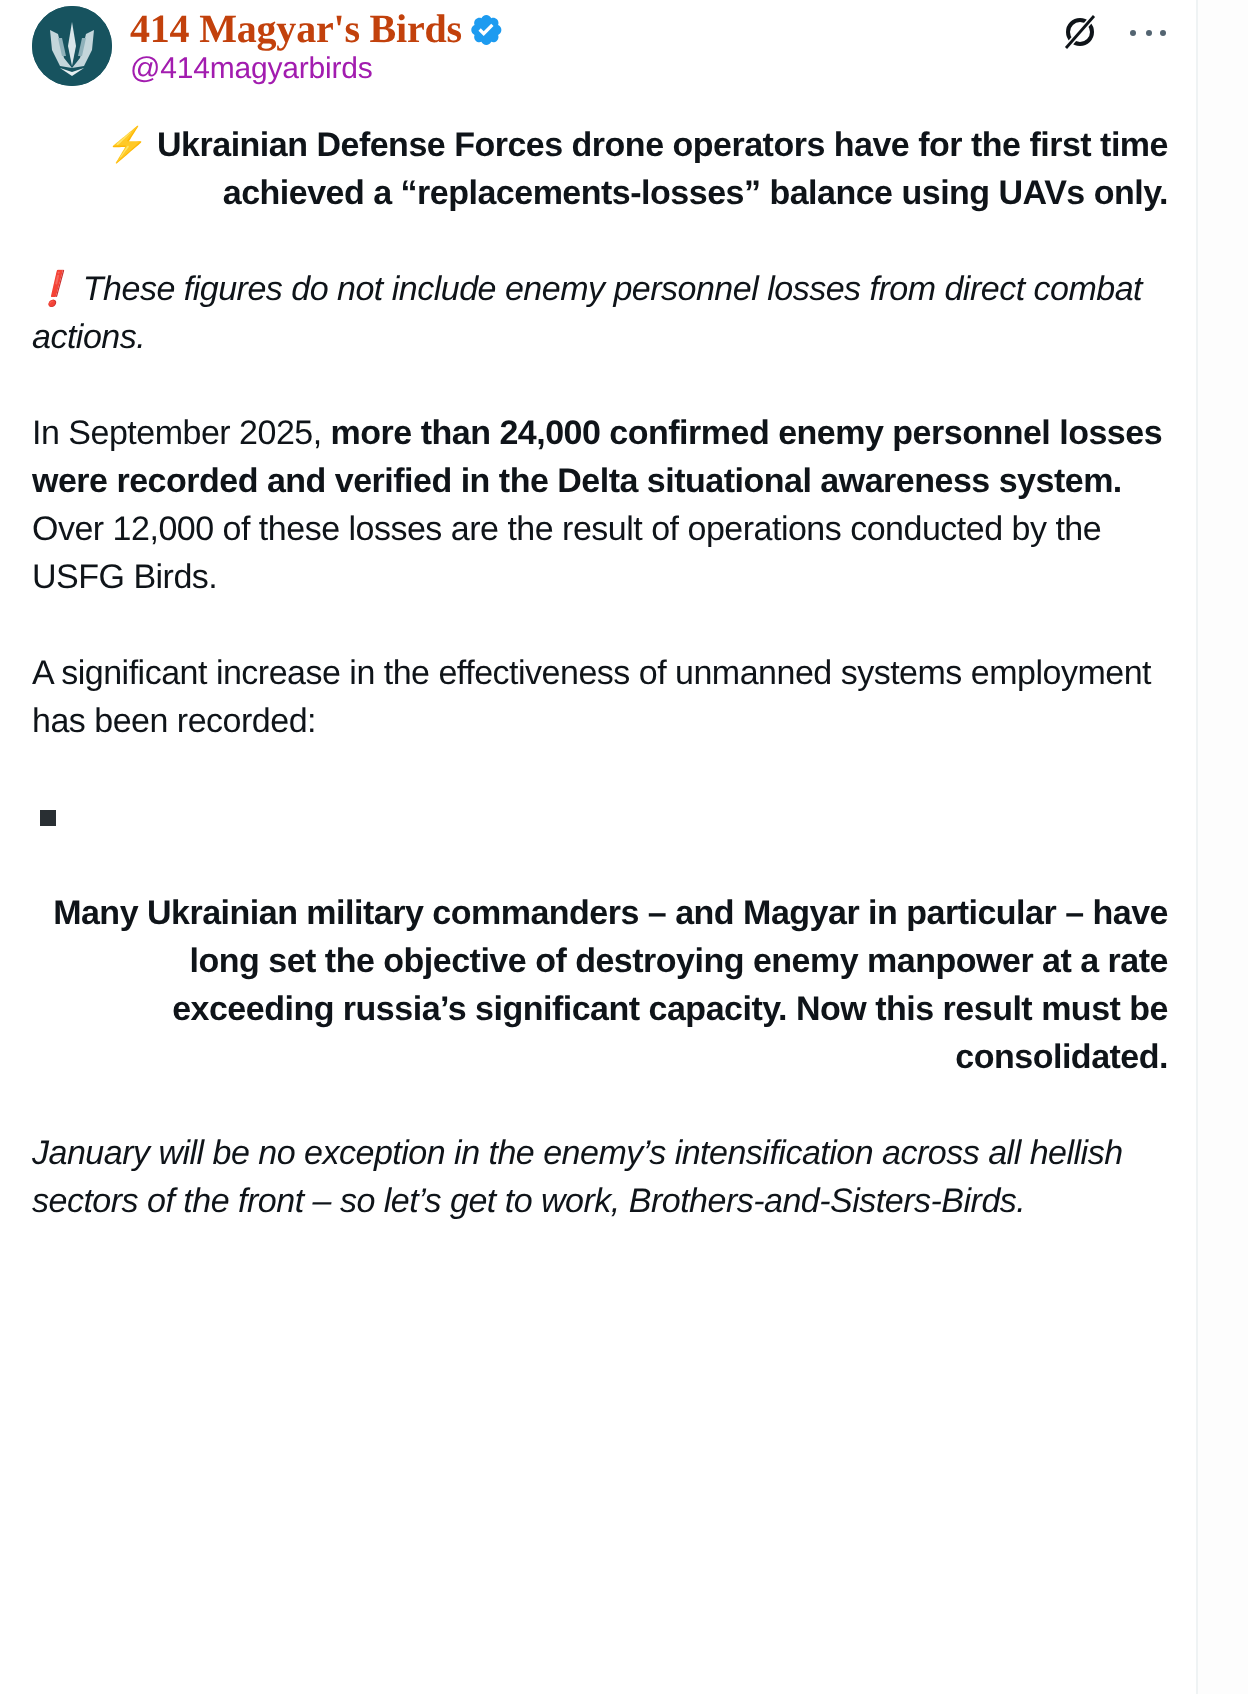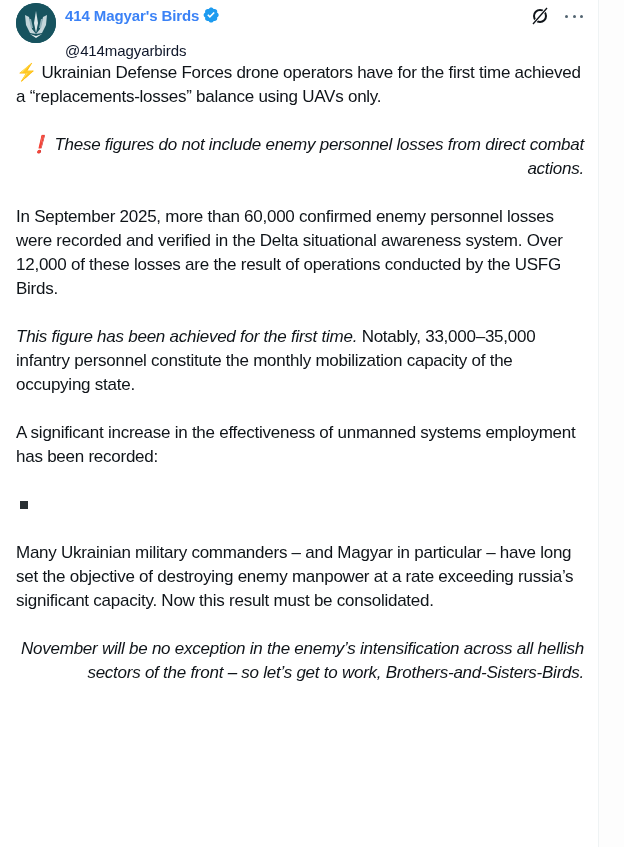--- a/index.html
+++ b/index.html
@@ -55,34 +55,35 @@
     left: 49px;
     top: 5px;
   }
   .display-name-row {
     display: flex;
     align-items: center;
     height: 20px;
   }
   .display-name {
     font-weight: bold;
-    font-size: 15px;
+    font-size: 20px;
     letter-spacing: -0.1px;
-    color: #3b82f6;
+    color: #c2410c;
+    font-family: Liberation Serif, serif;
   }
   .verified {
     margin-left: 3px;
     width: 18px;
     height: 18px;
     display: inline-block;
   }
   .handle {
     font-size: 15px;
-    color: #0f172a;
-    margin-top: 17px;
+    color: #a21caf;
+    margin-top: 1px;
     letter-spacing: -0.1px;
   }
   .header-actions {
     position: absolute;
     right: 0;
     top: 6px;
     display: flex;
     align-items: center;
   }
   .grok-icon {
@@ -112,22 +113,22 @@
     position: absolute;
     top: 61px;
     left: 0;
     width: 568px;
     font-size: 17px;
     line-height: 24px;
     letter-spacing: -0.25px;
     color: #0f1419;
   }
   .para { margin: 0 0 24px 0; }
-  .bold { font-weight: normal; }
-  .ital { font-style: italic; text-align: right; }
+  .bold { font-weight: bold; text-align: right; }
+  .ital { font-style: italic; }
   .emoji-bolt { color: #f5a623; }
   .emoji-excl { color: #dd2e44; font-weight: bold; }
   .bullet-square {
     display: inline-block;
     width: 8px;
     height: 8px;
     background: #292f33;
     margin: 0 10px 2px 4px;
     vertical-align: middle;
   }
@@ -171,28 +172,27 @@
             <span></span>
         </div>
       </div>
     </div>
 
     <div class="body">
       <p class="para bold"><span class="emoji-bolt">⚡</span> <span>Ukrainian Defense Forces drone operators have for the first time achieved a “replacements-losses” balance using UAVs only.</span></p>
 
       <p class="para ital"><span class="emoji-excl">❗</span> <span>These figures do not include enemy personnel losses from direct combat actions.</span></p>
 
-      <p class="para"><span>In September 2025, </span><span class="bold">more than 60,000 confirmed enemy personnel losses were recorded and verified in the Delta situational awareness system.</span><span> Over 12,000 of these losses are the result of operations conducted by the USFG Birds.</span></p>
+      <p class="para"><span>In September 2025, </span><span class="bold">more than 24,000 confirmed enemy personnel losses were recorded and verified in the Delta situational awareness system.</span><span> Over 12,000 of these losses are the result of operations conducted by the USFG Birds.</span></p>
 
-      <p class="para"><span class="ital">This figure has been achieved for the first time.</span><span> Notably, 33,000–35,000 infantry personnel constitute the monthly mobilization capacity of the occupying state.</span></p>
 
       <p class="para"><span>A significant increase in the effectiveness of unmanned systems employment has been recorded:</span></p>
 
       <p class="para"><span class="bullet-square"></span><br></p>
 
 
       <p class="para bold"><span>Many Ukrainian military commanders – and Magyar in particular – have long set the objective of destroying enemy manpower at a rate exceeding russia’s significant capacity. Now this result must be consolidated.</span></p>
 
-      <p class="para ital"><span>November will be no exception in the enemy’s intensification across all hellish sectors of the front – so let’s get to work, Brothers-and-Sisters-Birds.</span></p>
+      <p class="para ital"><span>January will be no exception in the enemy’s intensification across all hellish sectors of the front – so let’s get to work, Brothers-and-Sisters-Birds.</span></p>
     </div>
   </article>
 </div>
 <div class="right-gutter"></div>
 
 </body></html>

